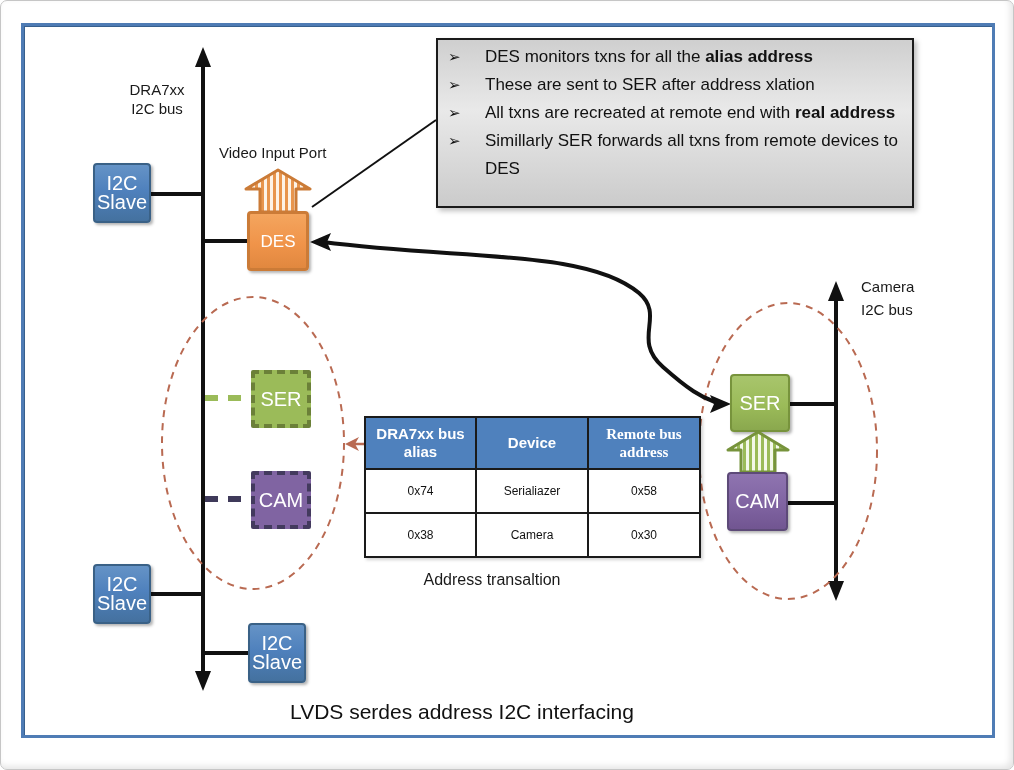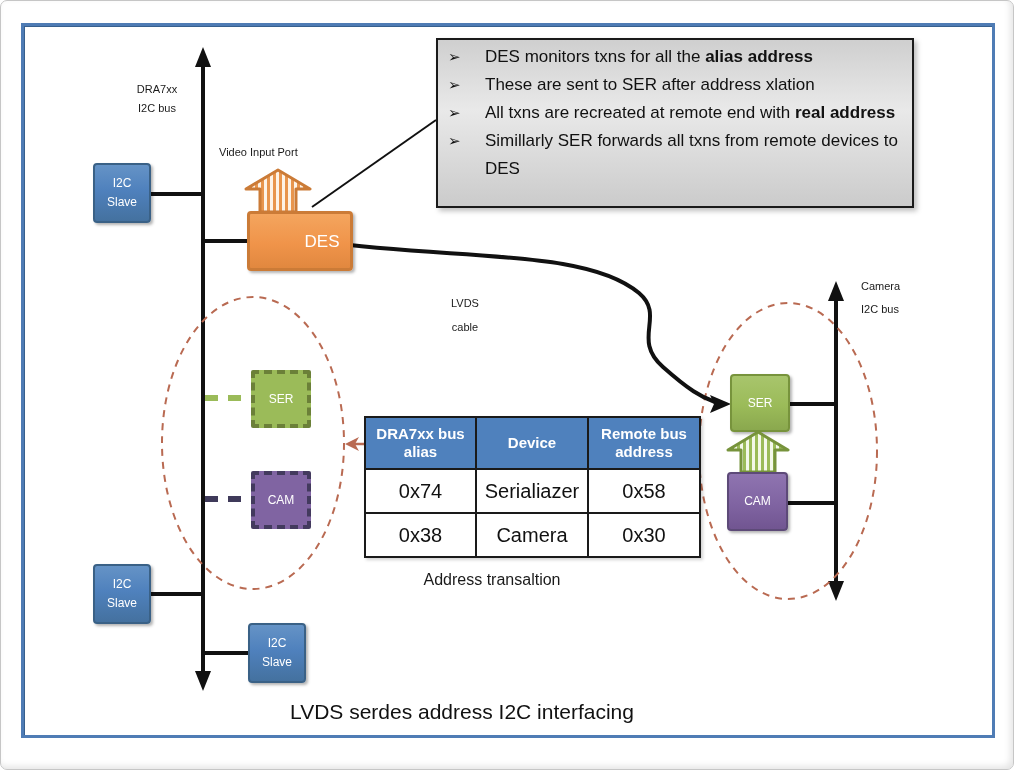--- a/index.html
+++ b/index.html
@@ -5,29 +5,29 @@
   html,body{margin:0;padding:0;background:#fff;}
   body{font-family:"Liberation Sans", sans-serif; width:1014px; height:770px; position:relative;}
   .canvas{position:absolute; left:0; top:0; width:1012px; height:768px;
           border:1px solid #c6c6c6; border-radius:7px;
           box-shadow: inset -3px -3px 6px rgba(0,0,0,0.10);
           background:#fff; overflow:hidden;}
   .slide-frame{position:absolute; left:20px; top:22px; width:968px; height:709px;
           border:3px solid #4f7cb5; box-shadow: inset 1px 1px 0 #38608e; background:transparent;}
   .abs{position:absolute;}
   .prelines{white-space:pre-line;}
-  .lbl{color:#1a1a1a; font-size:11px; line-height:19px;}
+  .lbl{color:#1a1a1a; font-size:15px; line-height:19px;}
 
   
   .node{position:absolute; display:flex; align-items:center; justify-content:center;
-        color:#fff; font-size:12px; line-height:19px; text-align:center; border-radius:4px;}
+        color:#fff; font-size:20px; line-height:19px; text-align:center; border-radius:4px;}
   .blue{background:linear-gradient(180deg,#6593c6 0%,#4f81bd 45%,#44719f 100%);
         border:2px solid #3a6186; box-shadow:2px 2px 3px rgba(0,0,0,0.30);}
   .orange{background:linear-gradient(180deg,#f4a55e 0%,#f0944a 55%,#e1883f 100%);
-        border:3px solid #cb7b37; box-shadow:2px 2px 3px rgba(0,0,0,0.30);padding-left:44px;}
+        border:3px solid #cb7b37; box-shadow:2px 2px 3px rgba(0,0,0,0.30);}
   .green-solid{background:linear-gradient(180deg,#a8c56c 0%,#9bbb59 55%,#8aa84e 100%);
         border:2px solid #77933c; box-shadow:2px 2px 3px rgba(0,0,0,0.30);}
   .purple-solid{background:linear-gradient(180deg,#8f74b0 0%,#8064a2 55%,#715591 100%);
         border:2px solid #5d4a78; box-shadow:2px 2px 3px rgba(0,0,0,0.30);}
   .green-dashed{background:#9bbb59; border:4px dashed #6b8038; border-radius:2px;}
   .purple-dashed{background:#8064a2; border:4px dashed #433a5e; border-radius:2px;}
 
   
   .notes-box{position:absolute; left:435px; top:37px; width:478px; height:170px;
         background:linear-gradient(180deg,#cfcfcf 0%,#e9e9e9 42%,#cbcbcb 100%);
@@ -35,22 +35,22 @@
   .notes-list{margin:0; padding:3px 6px 0 0; list-style:none; font-size:17px; line-height:28px; color:#111;}
   .notes-list li{position:relative; padding-left:47px;}
   .note-bullet{position:absolute; left:10px; top:0; font-size:15px; color:#111;}
   .note-bold{font-weight:bold;}
 
   
   .xlat-table{position:absolute; left:363px; top:415px; border-collapse:collapse;
         background:#e5e5e5; box-shadow:2px 2px 3px rgba(0,0,0,0.18);}
   .xlat-table th{background:#4f81bd; color:#fff; font-size:15px; line-height:18px; font-weight:bold;
         border:2px solid #1a1a1a; padding:0 4px; height:50px;}
-  .xlat-table td{color:#111; font-size:20px; text-align:center; border:2px solid #1a1a1a; height:40px; background:#fff;}
-  .col-a{width:101px;} .col-b{width:102px;margin-left:29px;} .col-c{width:102px;}
+  .xlat-table td{color:#111; font-size:12px; text-align:center; border:2px solid #1a1a1a; height:40px; background:#fff;}
+  .col-a{width:101px;} .col-b{width:102px;margin-left:29px;} .col-c{width:102px;font-family:Liberation Serif, serif;}
 
   .title{position:absolute; left:20px; top:699px; width:882px; text-align:center;
         font-size:21px; color:#111;}
 </style>
 </head>
 <body>
 
 <div class="canvas">
   <div class="slide-frame"></div>
 
@@ -88,22 +88,20 @@
     <polygon points="344,443 358,436 354,443 358,450" fill="#b96a52"></polygon>
     <line x1="680" y1="452" x2="694" y2="452" stroke="#b96a52" stroke-width="2.5"></line>
     <line x1="694" y1="444" x2="694" y2="461" stroke="#b96a52" stroke-width="2.5"></line>
   </svg>
 
   <div class="abs lbl prelines" style="left:118px; top:79px; width:76px; text-align:center;">DRA7xx
 I2C bus</div>
   <div class="abs lbl" style="left:218px; top:142px; width:150px;">Video Input Port</div>
   <div class="abs lbl prelines" style="left:860px; top:274px; width:80px; text-align:left; line-height:23px;">Camera
 I2C bus</div>
-  <div class="abs lbl prelines" style="left:428px; top:290px; width:72px; text-align:center; line-height:24px;">LVDS
-cable</div>
   <div class="abs lbl" style="left:363px; top:569px; width:256px; text-align:center; font-size:16px;">Address transaltion</div>
 
   <div class="notes-box">
     <ul class="notes-list">
       <li>
         <span class="note-bullet">➢</span><span>DES monitors txns  for all the </span><span class="note-bold">alias address</span>
       </li>
       <li>
         <span class="note-bullet">➢</span><span>These are sent to SER after address xlation</span><span class="note-bold"></span>
       </li>

